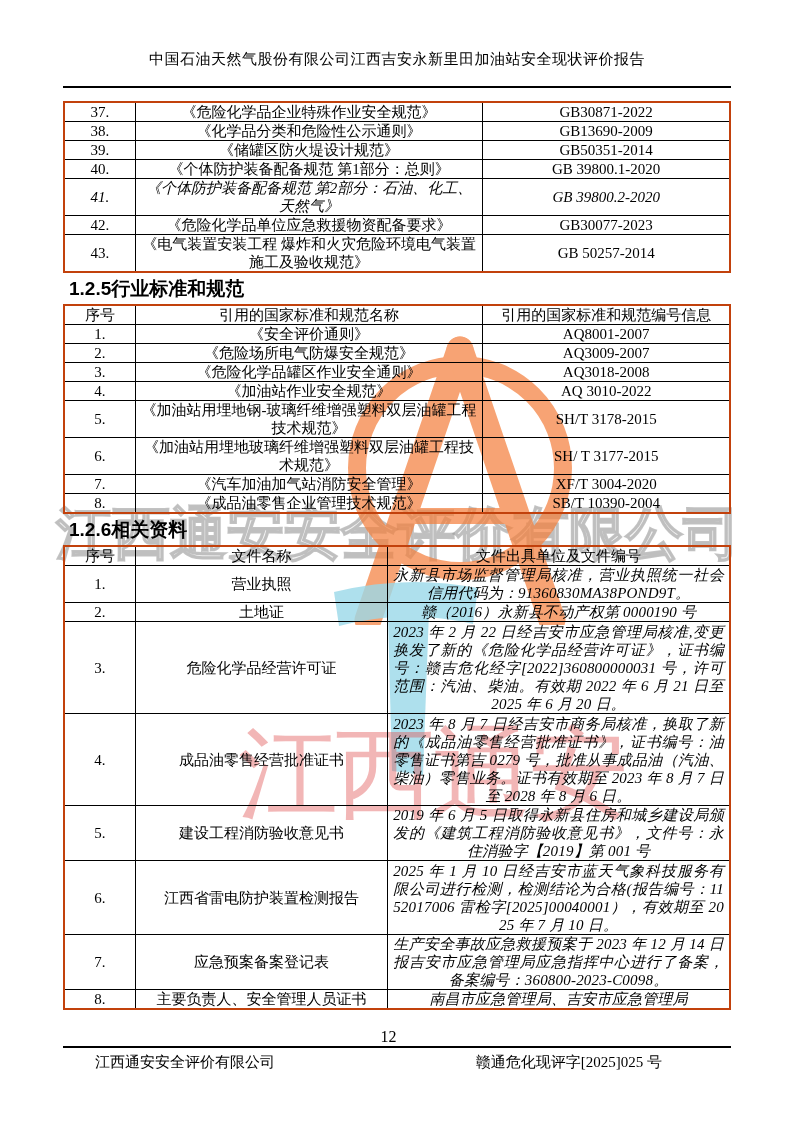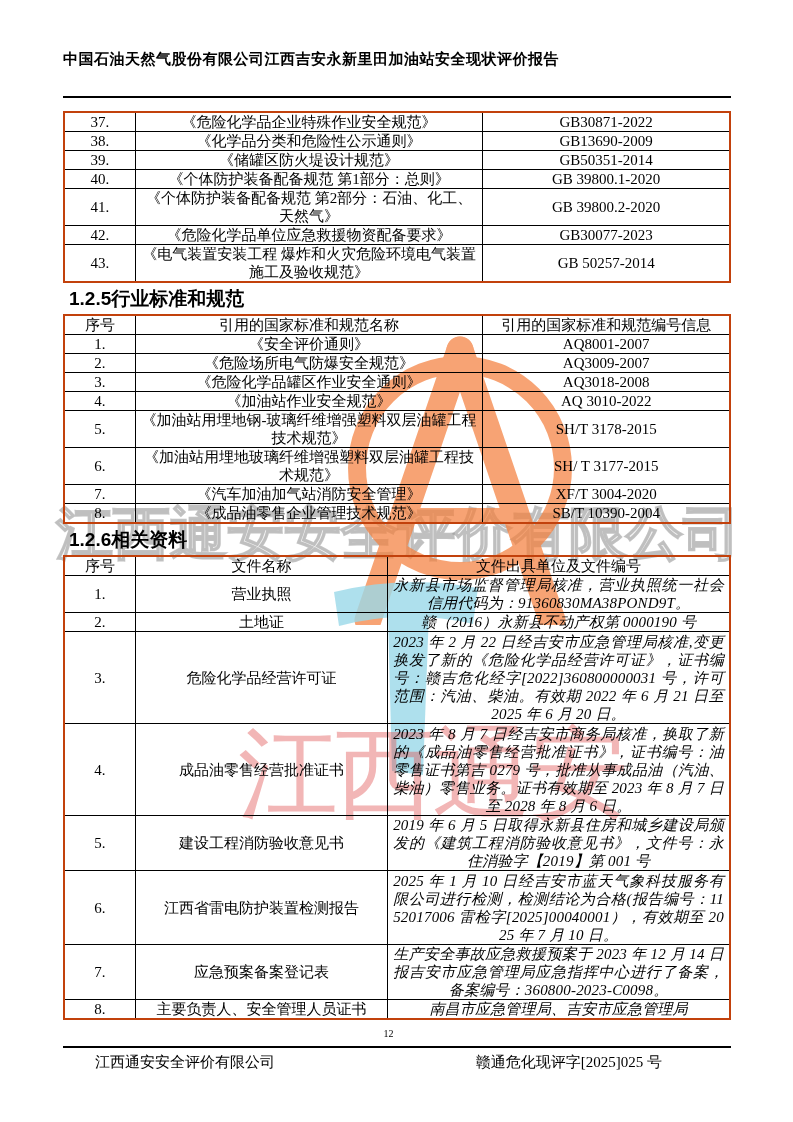--- a/index.html
+++ b/index.html
@@ -18,45 +18,45 @@
   }
   .wm-logo{left:330px;top:330px;opacity:0.72;}
   .wm-t{left:326px;top:578px;opacity:0.8;}
   .wm-red{
     left:238px;top:708px;font-size:100px;font-weight:normal;white-space:nowrap;
     color:rgba(224,82,82,0.42);letter-spacing:-3px;
   }
   
   .content{position:absolute;left:63px;top:50px;width:668px;}
   .doc-header{
-    font-size:15px;font-weight:bold;letter-spacing:0.5px;
-    padding-bottom:27px;border-bottom:2.5px solid #000;
+    text-align:center;font-size:15px;font-weight:normal;letter-spacing:0.5px;
+    padding-bottom:17px;border-bottom:2.5px solid #000;
   }
   .sec-heading{
     font-family:"Liberation Sans","DejaVu Sans",sans-serif;
     font-size:19px;font-weight:bold;line-height:22px;margin:5px 0 4px 6px;
   }
   table{border-collapse:collapse;table-layout:fixed;width:100%;border:2px solid #c2410c;}
   td,th{
     border:1.5px solid #000;padding:0 3px;font-size:15px;line-height:18px;
     text-align:center;vertical-align:middle;font-weight:normal;word-break:break-all;
   }
   .tblA{margin-top:13px;}
-  .tblA tbody tr:nth-child(5){height:37px;}
+  .tblA tbody tr:nth-child(5){height:37px;font-style:italic;}
   .tblA tbody tr:nth-child(7){height:37px;margin-left:25px;}
   .tblB tbody tr:nth-child(5),.tblB tbody tr:nth-child(6){height:37px;}
   .tblC tbody tr:nth-child(1){height:37px;}
   .tblC tbody tr:nth-child(3),.tblC tbody tr:nth-child(4){height:92px;}
   .tblC tbody tr:nth-child(5),.tblC tbody tr:nth-child(7){height:55px;}
   .tblC tbody tr:nth-child(6){height:74px;}
   .tblC td.col-value{
     text-align:justify;text-align-last:center;padding:0 5px;letter-spacing:0.2px;font-style:italic;
   }
   
-  .page-number{position:absolute;left:0;right:16px;top:1028px;text-align:center;font-size:10px;}
+  .page-number{position:absolute;left:0;right:16px;top:1028px;text-align:center;font-size:16px;}
   .doc-footer{
     position:absolute;left:63px;top:1046px;width:668px;border-top:2px solid #000;
     box-sizing:border-box;display:flex;justify-content:space-between;
     padding:5px 69px 0 32px;font-size:15px;
   }
 </style>
 </head>
 <body>
 
 <div class="page">

